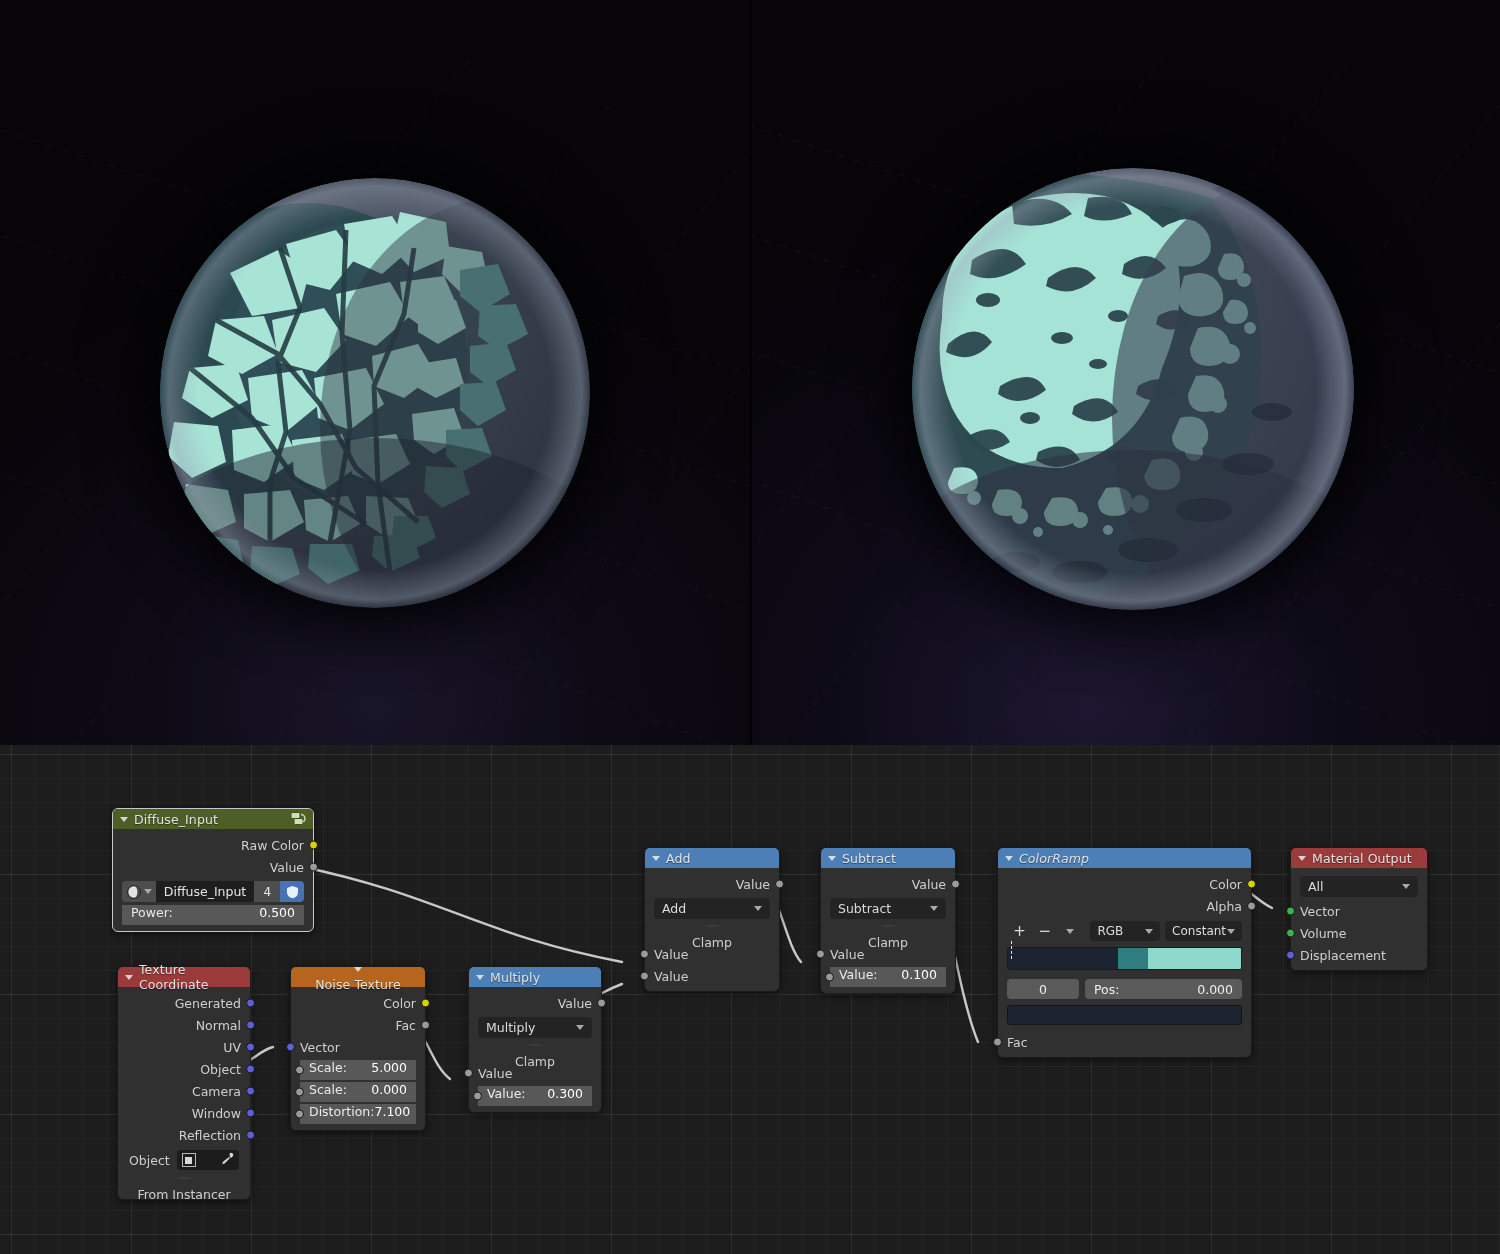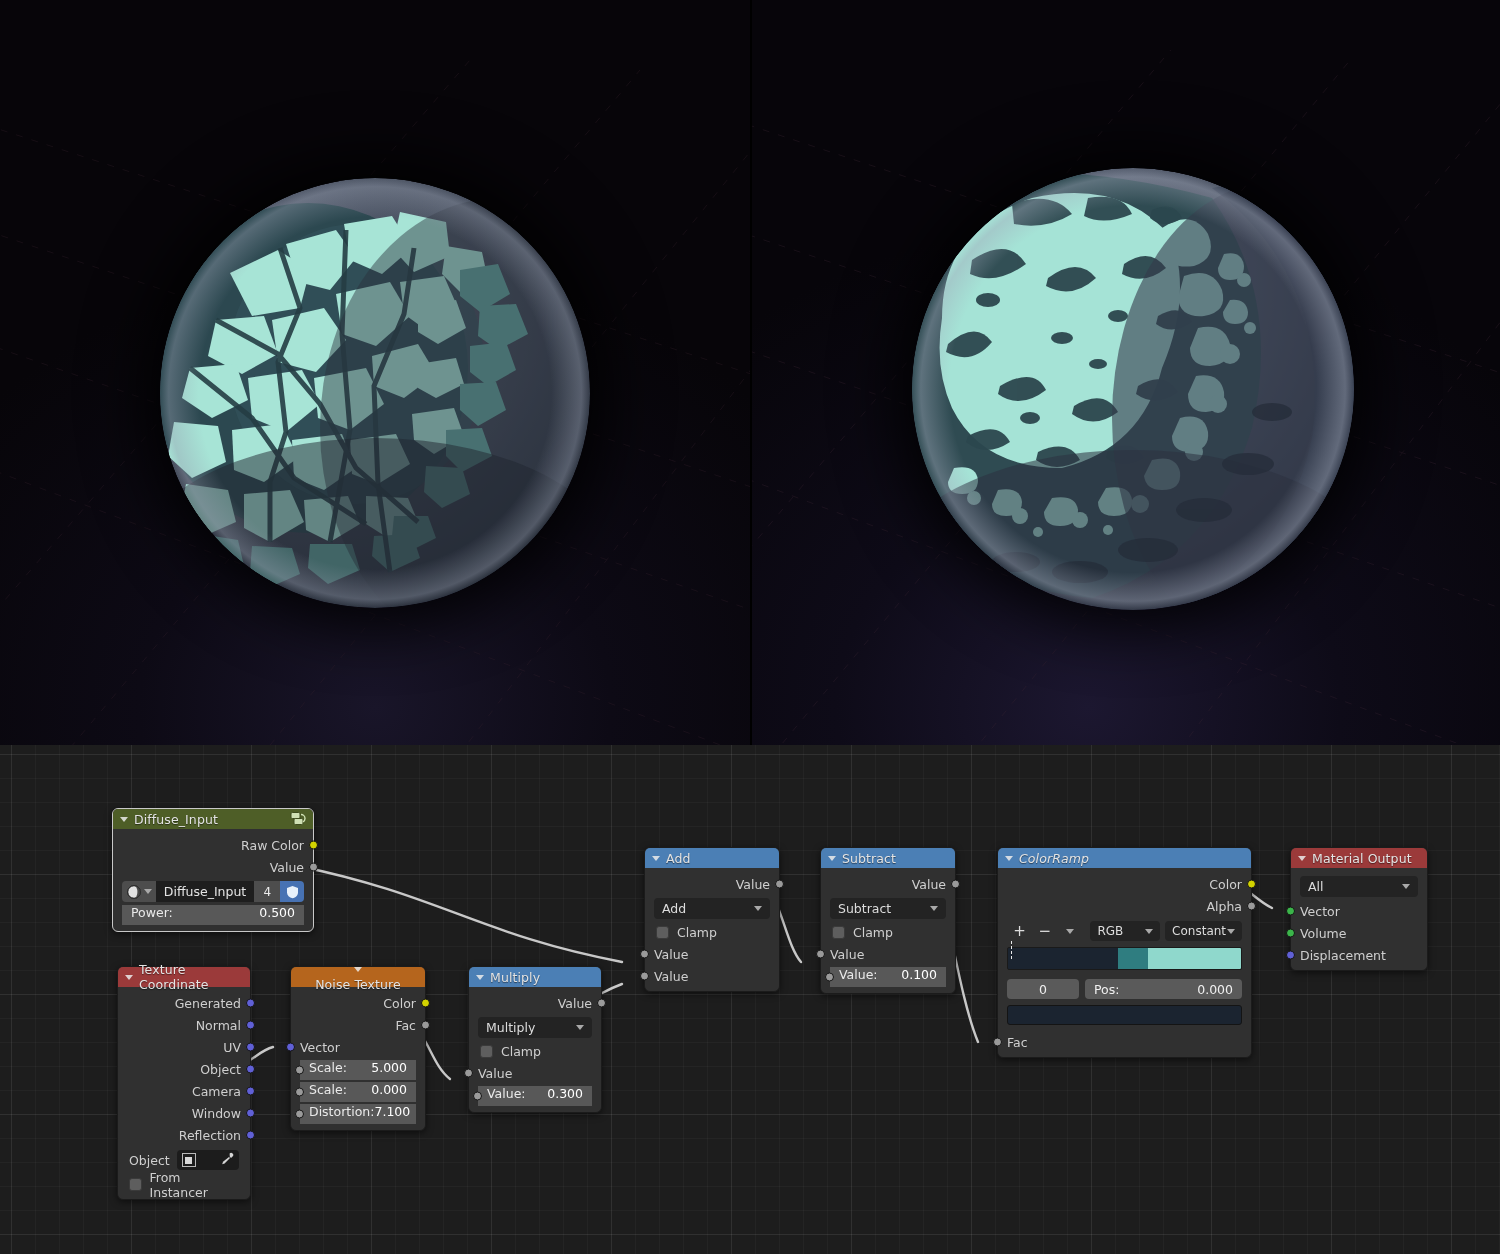--- a/index.html
+++ b/index.html
@@ -123,21 +123,21 @@
     padding: 0 8px; font-size: 12.5px;
     background: #232323; color: #dcdcdc; gap: 32px;
   }
   .chev {
     width: 0; height: 0;
     border-left: 4px solid transparent; border-right: 4px solid transparent;
     border-top: 5px solid #a9a9a9;
   }
   .checkrow {
     display: flex; align-items: center; gap: 8px;
-    padding: 3px 11px; height: 21px; font-size: 12.5px; color: #cfcfcf;
+    padding: 3px 11px; height: 21px; font-size: 12.5px; color: #cfcfcf; flex-direction: column;
   }
   .checkbox {
     width: 13px; height: 13px; border-radius: 3px;
     background: #5e5e5e; border: 1px solid #3a3a3a;
   }
 
   
   .hdr-icon-right { position: absolute; right: 6px; top: 2px; }
   .idblock {
     margin: 3px 9px; height: 21px; display: flex; align-items: center; gap: 0;

